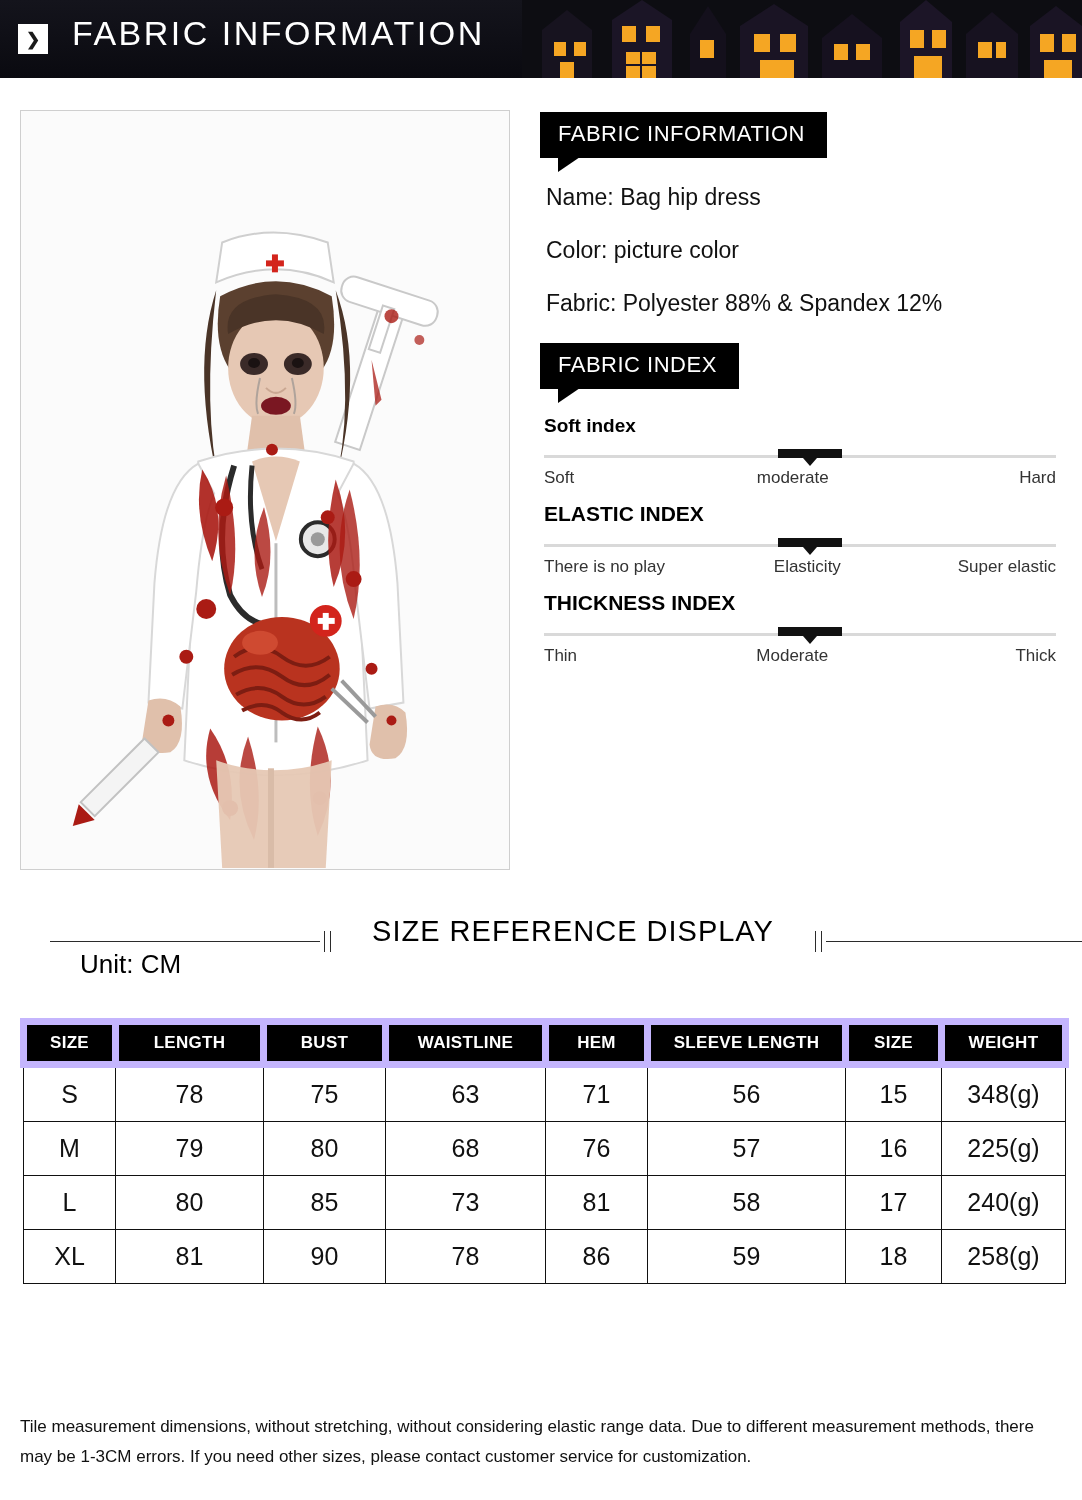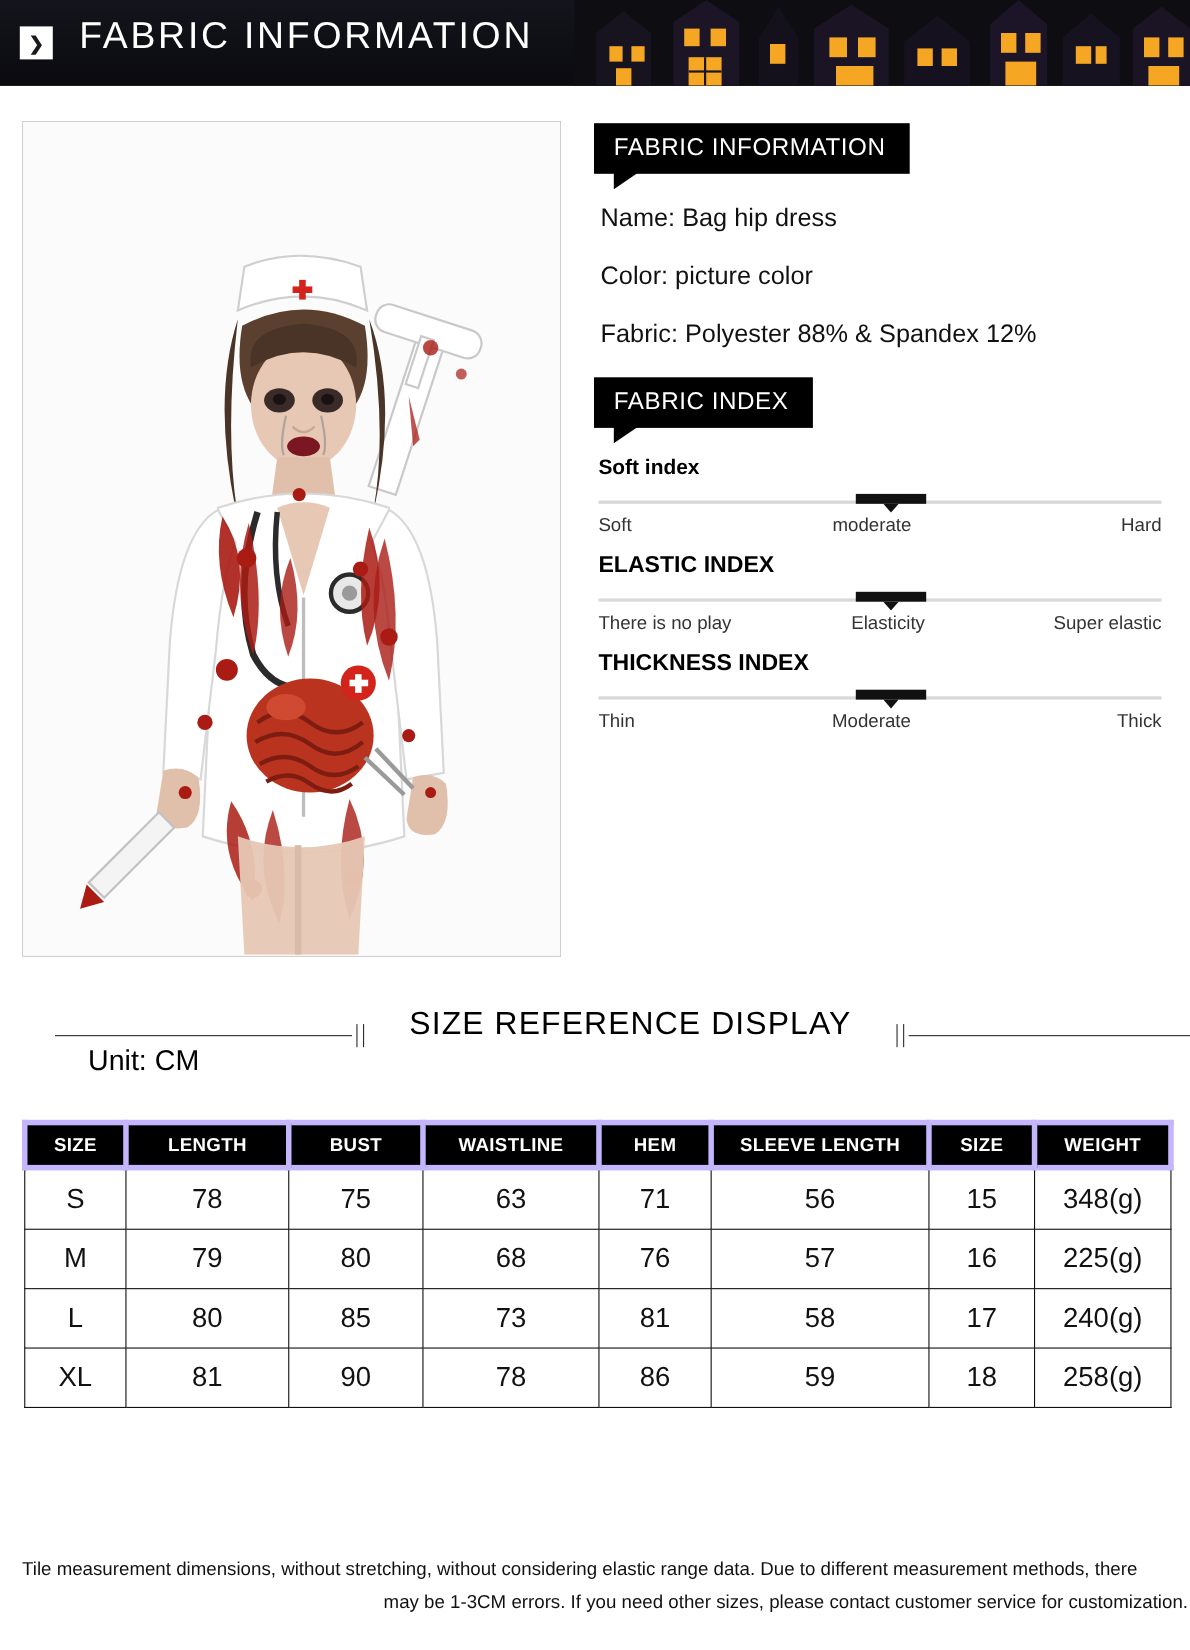--- a/index.html
+++ b/index.html
@@ -137,42 +137,42 @@
     left: 20px; top: 1018px;
     width: 1042px;
     border-collapse: collapse;
     table-layout: fixed;
   }
   table.size-table th {
     background: #000; color: #fff;
     font-size: 17px; font-weight: bold;
     padding: 8px 2px;
     letter-spacing: .3px;
-    border: 5px solid #c4b5fd;
+    border: 7px solid #c4b5fd;
     margin-top: 29px;
   }
   table.size-table td {
     font-size: 25px;
     text-align: center;
     padding: 12px 2px;
     border: 1px solid #111;
     color: #111;
   }
   table.size-table td.size-cell { font-size: 25px; }
 
   .footnote {
     position: absolute;
     left: 20px; right: 2px; top: 1412px;
     font-size: 17px;
     line-height: 30px;
     color: #111;
     text-align: center;
   }
   .footnote .l1 { display: block; text-align: left; }
-  .footnote .l2 { display: block; text-align: right; }
+  .footnote .l2 { display: block; text-align: left; }
 </style>
 </head>
 <body>
 
 <div class="page">
 
   <div class="banner">
     <div class="banner-sky"></div>
     <svg class="houses" viewBox="0 0 560 78" preserveAspectRatio="none">
       <rect x="0" y="0" width="560" height="78" fill="#0d0d12"></rect>

